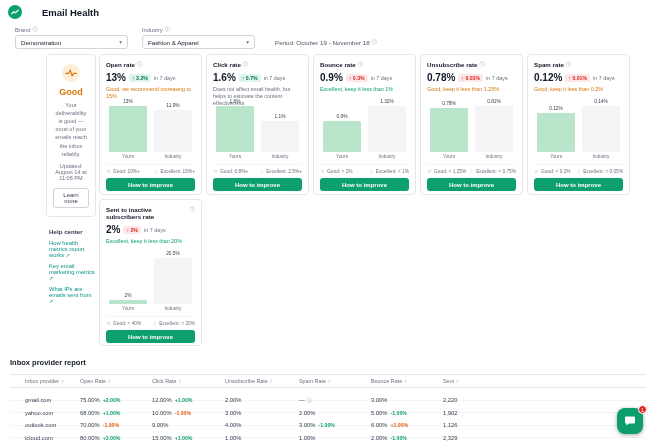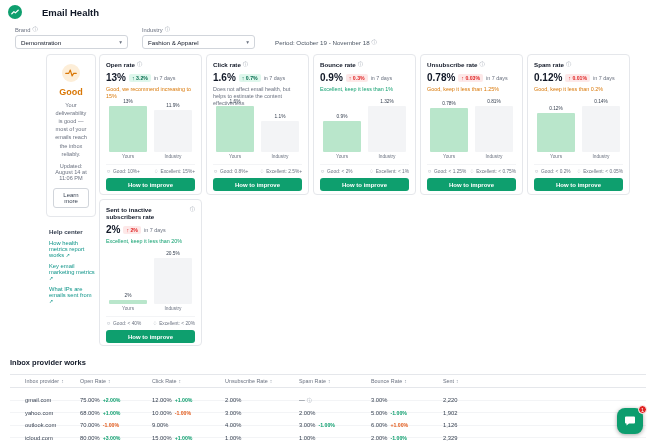--- a/index.html
+++ b/index.html
@@ -356,21 +356,21 @@
               <span class="foot-icon">♢</span>
               <span class="foot-text">Excellent: &lt; 20%</span>
             </span>
       </div>
       <button class="improve-btn">How to improve</button>
     </div>
   </div>
   </div>
 
   <div class="report">
-    <div class="report-title">Inbox provider works</div>
+    <div class="report-title">Inbox provider report</div>
     <div class="t-head">
       <span class="th">
           <span>Inbox provider</span>
           <span class="sort-icon">↕</span>
         </span>
       <span class="th">
           <span>Open Rate</span>
           <span class="sort-icon">↕</span>
         </span>
       <span class="th">

